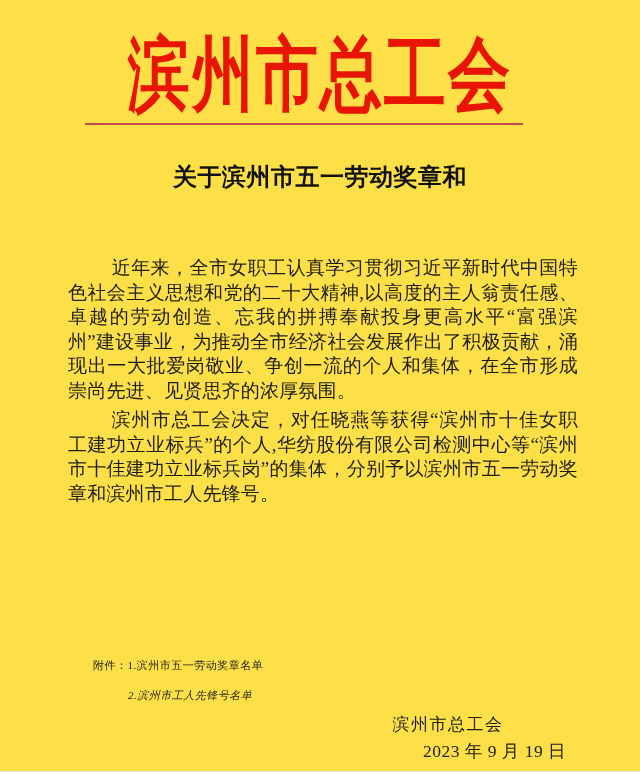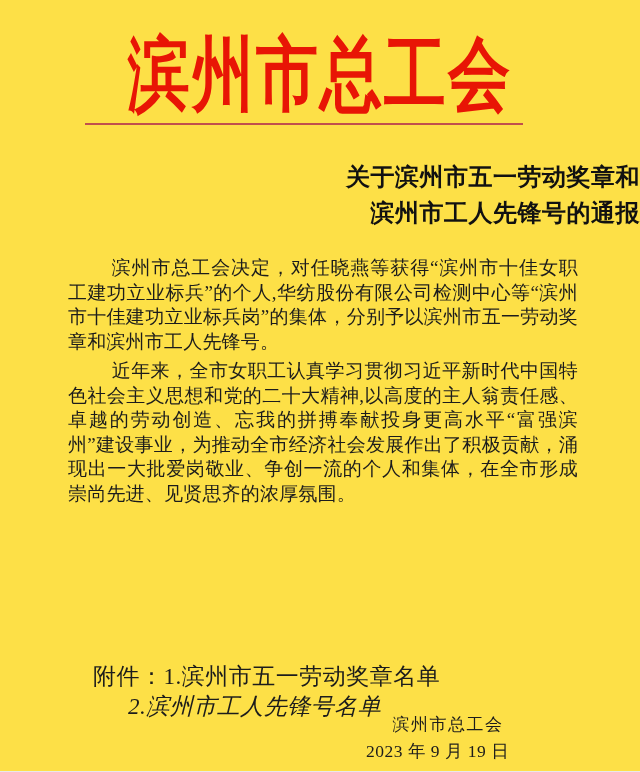--- a/index.html
+++ b/index.html
@@ -29,21 +29,21 @@
     line-height:1;
   }
   .divider{
     position:absolute;top:123px;left:85px;
     width:438px;height:2px;
     background:var(--divider);
   }
   
   .title{
     position:absolute;top:159px;left:0;right:0;
-    text-align:right;
+    text-align:center;
     font-size:24px;font-weight:bold;
     line-height:36px;
     color:#111;
     letter-spacing:0.5px;
     font-family:Liberation Serif, serif;
   }
   
   .bodytext{
     position:absolute;top:256px;left:68px;
     width:510px;
@@ -51,54 +51,52 @@
     text-align:justify;
     letter-spacing:0.2px;
   }
   .bodytext p{
     margin:0 0 5px 0;
     text-indent:2.3em;
   }
   
   .attach{
     position:absolute;top:650px;left:93px;
-    font-size:23px;line-height:30px;
+    font-size:11px;line-height:30px;
     letter-spacing:0.5px;
-    margin-top:12px;
   }
   .attach .line2{margin-left:35px;font-style:italic;}
   
   .sig-org{
     position:absolute;top:713px;left:350px;width:196px;
     text-align:center;
     font-size:17px;letter-spacing:1.5px;
   }
   .sig-date{
     position:absolute;top:739px;left:366px;width:200px;
-    text-align:left;
+    text-align:right;
     font-size:17.5px;letter-spacing:0.5px;
   }
 </style>
 </head>
 <body>
 
 <div class="doc">
 
   <div class="org">滨州市总工会</div>
 
   <div class="divider"></div>
 
   <div class="title">
     <div>关于滨州市五一劳动奖章和</div>
-    <div>滨州市工人先锋号的通报</div>
   </div>
 
   <div class="bodytext">
+    <p>近年来，全市女职工认真学习贯彻习近平新时代中国特色社会主义思想和党的二十大精神,以高度的主人翁责任感、卓越的劳动创造、忘我的拼搏奉献投身更高水平“富强滨州”建设事业，为推动全市经济社会发展作出了积极贡献，涌现出一大批爱岗敬业、争创一流的个人和集体，在全市形成崇尚先进、见贤思齐的浓厚氛围。</p>
     <p>滨州市总工会决定，对任晓燕等获得“滨州市十佳女职工建功立业标兵”的个人,华纺股份有限公司检测中心等“滨州市十佳建功立业标兵岗”的集体，分别予以滨州市五一劳动奖章和滨州市工人先锋号。</p>
-    <p>近年来，全市女职工认真学习贯彻习近平新时代中国特色社会主义思想和党的二十大精神,以高度的主人翁责任感、卓越的劳动创造、忘我的拼搏奉献投身更高水平“富强滨州”建设事业，为推动全市经济社会发展作出了积极贡献，涌现出一大批爱岗敬业、争创一流的个人和集体，在全市形成崇尚先进、见贤思齐的浓厚氛围。</p>
   </div>
 
   <div class="attach">
     <div class="line1">
       <span>附件：</span><span>1.滨州市五一劳动奖章名单</span>
     </div>
     <div class="line2">
       <span>2.滨州市工人先锋号名单</span>
     </div>
   </div>

